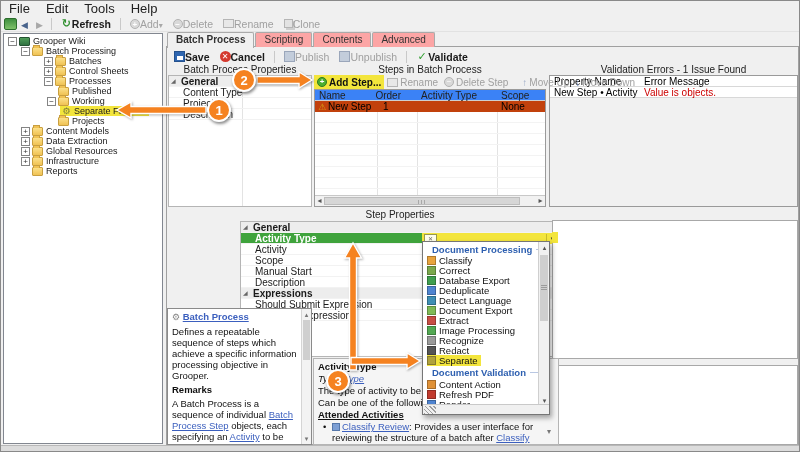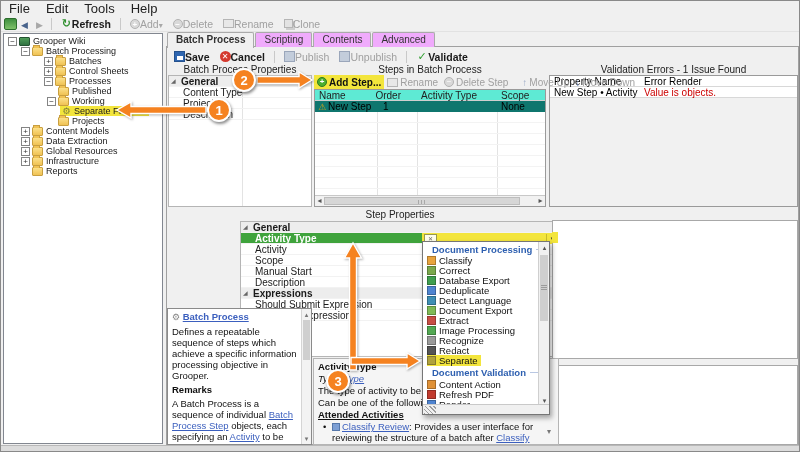--- a/index.html
+++ b/index.html
@@ -34,21 +34,21 @@
   .exp.blank{border:none;background:transparent;}
   .fold{width:11px;height:9px;background:linear-gradient(#fbe089,#f0c254);border:1px solid #c99f3f;border-radius:1px;position:relative;margin-right:3px;flex:none;}
   .fold::before{content:"";position:absolute;left:0;top:-3px;width:5px;height:2px;background:#f0c254;border:1px solid #c99f3f;border-bottom:none;}
   .fold.root{background:linear-gradient(#4d9b57,#2f7140);border-color:#235231;}
   .fold.root::before{display:none;}
   .gearico{width:11px;height:10px;font-size:9px;line-height:10px;color:#7b7b3a;margin-right:2px;flex:none;text-align:center;}
   .gearico::after{content:"⚙";}
   .ylw{display:flex;align-items:center;background:#f3e53c;padding:0 3px 0 1px;}
   
   .tabstrip{position:absolute;left:166px;top:31px;height:15px;display:flex;font-size:10px;z-index:3;}
-  .tab{padding:1px 8px 0 8px;border:1px solid #aaa;border-bottom:none;background:#f0abfc;color:#333;margin-right:1px;border-radius:2px 2px 0 0;height:15px;}
+  .tab{padding:1px 8px 0 8px;border:1px solid #aaa;border-bottom:none;background:#fca5a5;color:#333;margin-right:1px;border-radius:2px 2px 0 0;height:15px;}
   .tab.active{background:#f0f0f0;font-weight:bold;height:16px;position:relative;top:0;}
   .editor{position:absolute;left:165px;top:45px;width:633px;height:399px;background:#f0f0f0;border:1px solid #a0a0a0;}
   .etb{position:absolute;left:168px;top:48px;height:15px;display:flex;align-items:center;font-size:10.5px;z-index:2;}
   .save-ico{width:11px;height:11px;background:#2f66b0;border:1px solid #24518d;position:relative;}
   .save-ico::after{content:"";position:absolute;left:2px;bottom:1px;width:6px;height:4px;background:#fff;}
   .cancel-ico{width:11px;height:11px;border-radius:50%;background:#d43a2f;color:#fff;font-size:8px;line-height:11px;text-align:center;font-weight:bold;}
   .cancel-ico::after{content:"✕";}
   .pub-ico{width:11px;height:11px;background:#c3cddb;border:1px solid #9aa6ba;}
   .val-ico{width:12px;height:11px;color:#2f9e2f;font-weight:bold;font-size:11px;line-height:11px;text-align:center;}
   .val-ico::after{content:"✓";}
@@ -69,21 +69,21 @@
   .stoolbar{position:absolute;left:313px;top:74px;width:232px;height:14px;display:flex;align-items:center;font-size:10px;white-space:nowrap;z-index:2;}
   .sbtn{display:flex;align-items:center;gap:2px;padding:0 3px;height:14px;color:#a0a0a0;}
   .sbtn.en{color:#111;font-weight:600;}
   .sbtn.hl{background:#f3e53c;}
   .addplus{width:10px;height:10px;border-radius:50%;background:#4caf2f;border:1px solid #2e7d1e;color:#fff;font-size:8px;line-height:8px;text-align:center;font-weight:bold;}
   .addplus::after{content:"+";}
   .minusico{width:10px;height:10px;border-radius:50%;background:#d9d9d9;border:1px solid #b3b3b3;color:#fff;font-size:8px;line-height:8px;text-align:center;}
   .minusico::after{content:"−";}
   .upico::after{content:"↑";color:#98a8c5;font-weight:bold;}
   .dnico::after{content:"↓";color:#7a95c5;font-weight:bold;}
-  .thead{position:absolute;height:11px;line-height:11px;font-size:10px;color:#222;border-bottom:1px solid #cfcfcf;background:#5eead4;width:100%;}
+  .thead{position:absolute;height:11px;line-height:11px;font-size:10px;color:#222;border-bottom:1px solid #cfcfcf;background:#3b82f6;width:100%;}
   .tcell{position:absolute;top:0;white-space:nowrap;overflow:hidden;}
   .warnico{color:#d9a514;font-size:9px;margin-right:2px;}
   .warnico::after{content:"⚠";}
   .hscroll{position:absolute;left:0;bottom:0;height:11px;width:100%;background:#f1f1f1;border-top:1px solid #c8c8c8;font-size:8px;color:#555;}
   .harrow{position:absolute;top:0;width:9px;height:10px;line-height:10px;text-align:center;}
   .hthumb{position:absolute;left:9px;top:1px;height:8px;width:196px;background:#d6d6d6;border:1px solid #bdbdbd;}
   .hthumb::after{content:"";position:absolute;left:50%;top:2px;width:7px;height:4px;margin-left:-4px;background:repeating-linear-gradient(90deg,#a9a9a9 0 1px,transparent 1px 3px);}
   
   .vgrid{position:absolute;left:548px;top:74px;width:249px;height:132px;background:#f1f1f1;border:1px solid #9a9a9a;font-size:10px;}
   .vrow{height:11px;line-height:11px;background:#fff;border-bottom:1px solid #d8d8d8;position:relative;white-space:nowrap;}
@@ -312,39 +312,39 @@
   <div class="grid" style="left:313px;top:88px;width:232px;height:118px;border-color:#9a9a9a;">
     <div class="vline" style="left:62px;"></div>
     <div class="vline" style="left:102px;"></div>
     <div class="vline" style="left:182px;"></div>
     <div class="thead">
       <span class="tcell" style="left:4px;width:56px;">Name</span>
       <span class="tcell" style="left:52px;width:34px;text-align:right;">Order</span>
       <span class="tcell" style="left:106px;width:74px;">Activity Type</span>
       <span class="tcell" style="left:186px;width:44px;">Scope</span>
     </div>
-    <div style="position:absolute;left:0;top:11px;width:100%;height:11px;background:#0f766e;font-size:10px;line-height:11px;">
+    <div style="position:absolute;left:0;top:11px;width:100%;height:11px;background:#c2410c;font-size:10px;line-height:11px;">
       <span class="tcell" style="left:3px;width:58px;"><span class="warnico"></span><span>New Step</span></span>
       <span class="tcell" style="left:68px;width:30px;">1</span>
       <span class="tcell" style="left:106px;width:72px;"></span>
       <span class="tcell" style="left:186px;width:42px;">None</span>
     </div>
     <div style="position:absolute;left:0;top:22px;width:100%;height:84px;background:repeating-linear-gradient(to bottom,transparent 0 10px,#f3f3f3 10px 11px);"></div>
     <div class="hscroll">
       <span class="harrow" style="left:0;">◂</span>
       <span class="hthumb"></span>
       <span class="harrow" style="right:0;">▸</span>
     </div>
   </div>
 
   <div class="vgrid">
     <div class="vline" style="left:90px;height:22px;"></div>
     <div class="vrow">
       <span class="vcell" style="left:4px;width:84px;">Property Name</span>
-      <span class="vcell" style="left:94px;width:150px;">Error Render</span>
+      <span class="vcell" style="left:94px;width:150px;">Error Message</span>
     </div>
     <div class="vrow">
       <span class="vcell" style="left:4px;width:84px;">New Step • Activity Type</span>
       <span class="vcell err" style="left:94px;width:150px;">Value is objects.</span>
     </div>
   </div>
 
   <div class="phead" style="left:239px;top:208px;width:320px;">Step Properties</div>
   <div class="grid" style="left:239px;top:220px;width:318px;height:136px;">
     <div class="vline" style="left:181px;"></div>

